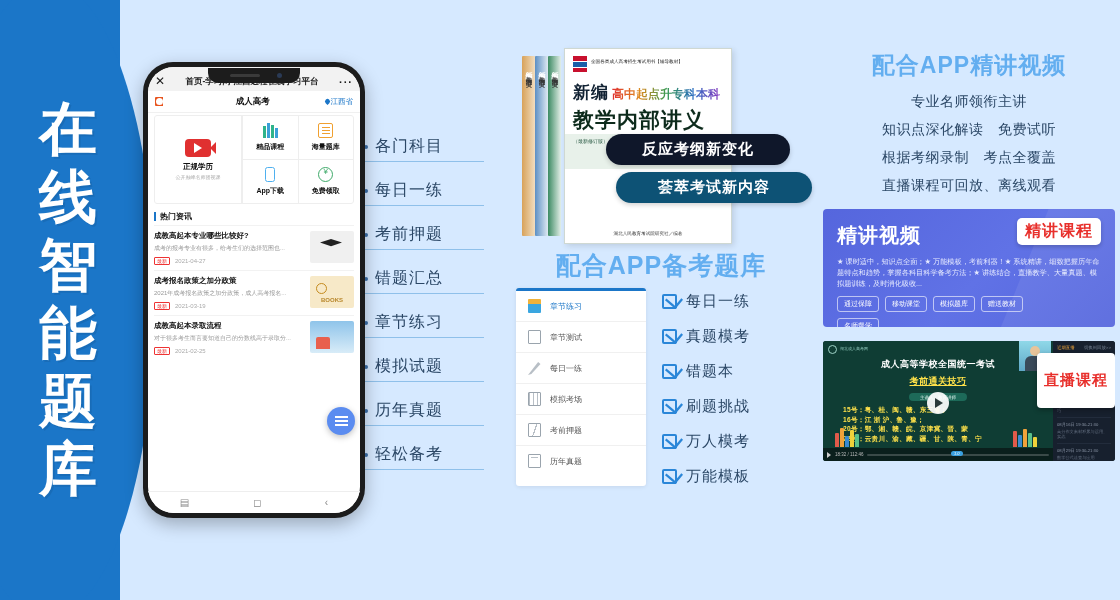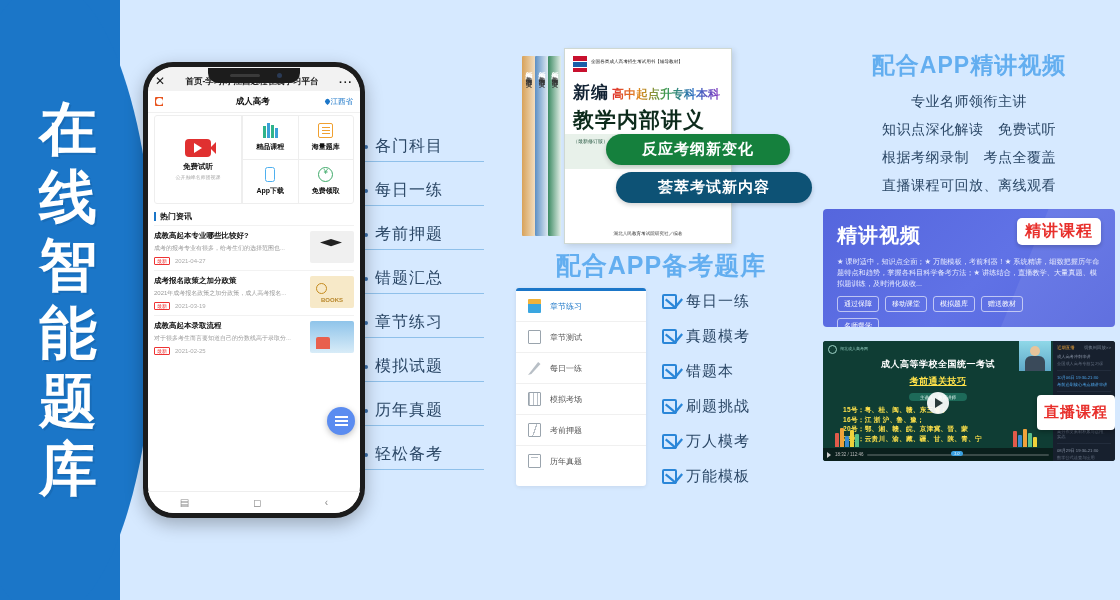--- a/index.html
+++ b/index.html
@@ -204,21 +204,21 @@
   .bc-title1 .colorful { font-size: 12px; font-weight:bold;
     background: linear-gradient(90deg,#e03030,#e08a20,#3a9a50,#2b6fc0,#8a3ac0);
     -webkit-background-clip: text; background-clip: text; color: transparent;}
   .bc-title2 { font-size: 21px; font-weight: bold; color:#0d2b1c; letter-spacing:1px; margin-top:2px;}
   .bc-sub { font-size: 5px; color:#2a5a44; margin-top:4px;}
   .bc-foot { position:absolute; left:0; right:0; bottom: 7px; text-align:center; font-size:4.6px; color:#333;}
   .pills { position:absolute; right: -6px; top: 108px; width: 206px; }
   .pill { border-radius: 20px; color:#fff; font-size: 15px; font-weight: bold;
      text-align:center; padding: 6px 0; margin-bottom: 7px; letter-spacing:1px;
      box-shadow: 0 2px 5px rgba(0,0,0,.18); }
-  .pill.p1 { background:#15803d; margin-left: 0px; width: 184px;}
+  .pill.p1 { background:#0f172a; margin-left: 0px; width: 184px;}
   .pill.p2 { background:#0d5275; margin-left: 10px; width: 196px;}
   .pill.p3 { background:#7a5c30; margin-left: 22px; width: 188px;}
 
   
   .qbank-wrap { margin-top: 6px; display:flex; gap: 16px; }
   .menu-card { width: 130px; background:#fff; border-radius: 3px; border-top: 3px solid #1b76c8;
      box-shadow: 0 1px 4px rgba(0,0,0,.08); overflow:hidden;}
   .menu-row { display:flex; align-items:center; gap: 9px; padding: 8px 12px; border-bottom: 1px solid #f0f0f0;}
   .menu-row:last-child{border-bottom:none;}
   .menu-row .mi { width: 13px; height: 14px; flex: 0 0 auto;}
@@ -291,22 +291,22 @@
      font-size:4px; border-radius:5px; padding:0 3px;}
   .lv-side { width: 62px; background:#17202e; padding: 4px 4px;}
   .lv-side-h { display:flex; justify-content:space-between; font-size:4.4px; color:#e8a03a;}
   .lv-side-h span:last-child { color:#7a8596;}
   .lv-sitem { border-bottom:1px solid #222c3c; padding: 4px 0;}
   .lv-sitem .d1 { font-size:4.2px; color:#8a94a6;}
   .lv-sitem .d2 { font-size:4.2px; color:#5f6a7c; margin-top:2px;}
   .lv-sitem.hl .d1 { color:#4da3e8;}
   .lv-sitem.hl .d2 { color:#4da3e8;}
   .lv-badge { position:absolute; right: 0px; top: 12px; background:#fff; border-radius: 4px;
-     padding: 8px 7px; font-size: 15px; font-weight:bold; color:#e8302c; letter-spacing:1px;
-     box-shadow: 0 2px 5px rgba(0,0,0,.3); z-index: 5; margin-top: 42px;}
+     padding: 18px 7px; font-size: 15px; font-weight:bold; color:#e8302c; letter-spacing:1px;
+     box-shadow: 0 2px 5px rgba(0,0,0,.3); z-index: 5;}
   .lv-person { position:absolute; right: 64px; top: 0; width: 32px; height: 30px;
      background: linear-gradient(#8fd8e8,#5fa8c8); }
   .lv-person .hd { position:absolute; left:11px; top:5px; width:10px;height:10px;border-radius:50%;background:#e8c49a;}
   .lv-person .bd { position:absolute; left:6px; top:15px; width:20px;height:15px;border-radius:6px 6px 0 0;background:#3a4a5a;}
 </style>
 </head>
 <body>
 
 <div class="stage">
 
@@ -342,21 +342,21 @@
         <div class="loc">
           <span class="pin"></span>
           <span>江西省</span>
         </div>
       </div>
 
 
       <div class="grid">
         <div class="left-cell">
           <div class="play-ico"></div>
-          <div class="cell-t">免费试听</div>
+          <div class="cell-t">正规学历</div>
           <div class="cell-s">公开巅峰名师团视课</div>
         </div>
         <div class="right-cells">
           <div class="gcell">
             <div class="gi books"></div>
             <div class="lab">精品课程</div>
           </div>
           <div class="gcell">
             <div class="gi qbank"></div>
             <div class="lab">海量题库</div>

